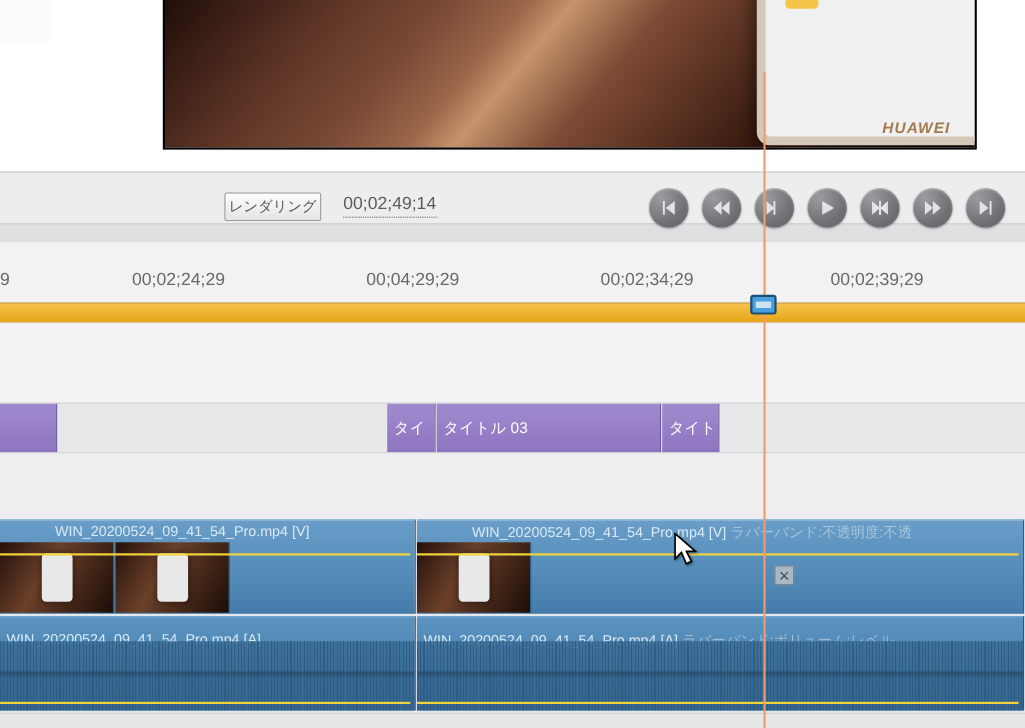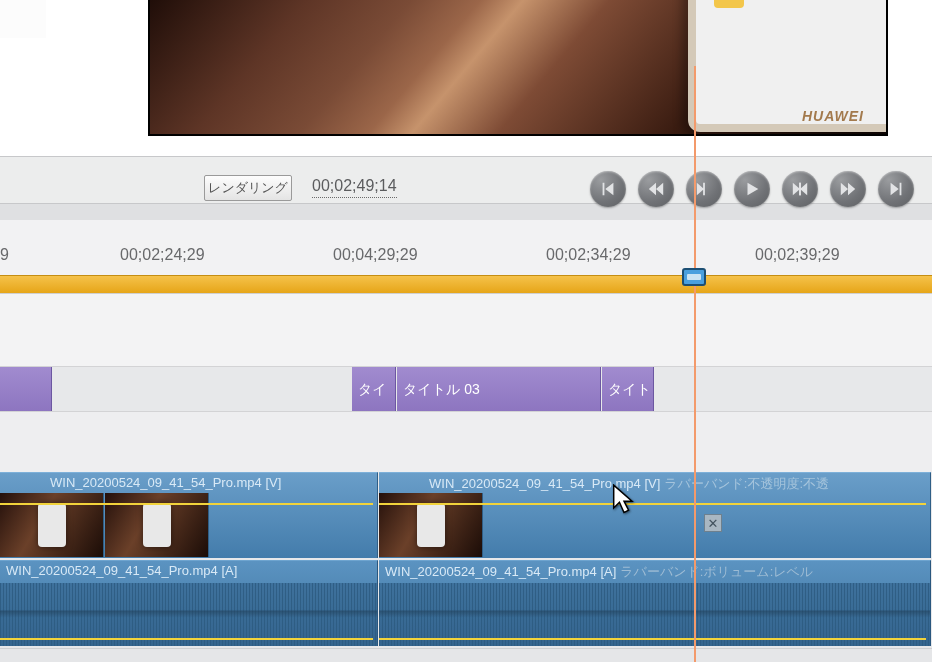--- a/index.html
+++ b/index.html
@@ -179,21 +179,21 @@
     background:#e7e8ea;
   }
   .aclip {
     position:absolute; top:0; height:86px;
     background:linear-gradient(#5b93c1,#3e749f);
     color:#d8e9f6; overflow:hidden;
     border-top:1px solid #6ea4cf;
     border-right:1px solid #2a577e;
   }
   .aclip .label{
-    position:absolute; left:6px; top:2px; font-size:13px;
+    position:absolute; left:6px; top:12px; font-size:13px;
     white-space:nowrap;
   }
   .aclip .faded{ color:#9ebcd4; margin-left:4px;}
   .aclip .wave{
     position:absolute; left:0; right:0; top:22px; bottom:0;
     background:
       repeating-linear-gradient(90deg,#2c5a80 0 1px, transparent 1px 3px),
       linear-gradient(#3c6f9a,#34648d);
     opacity:.9;
   }

